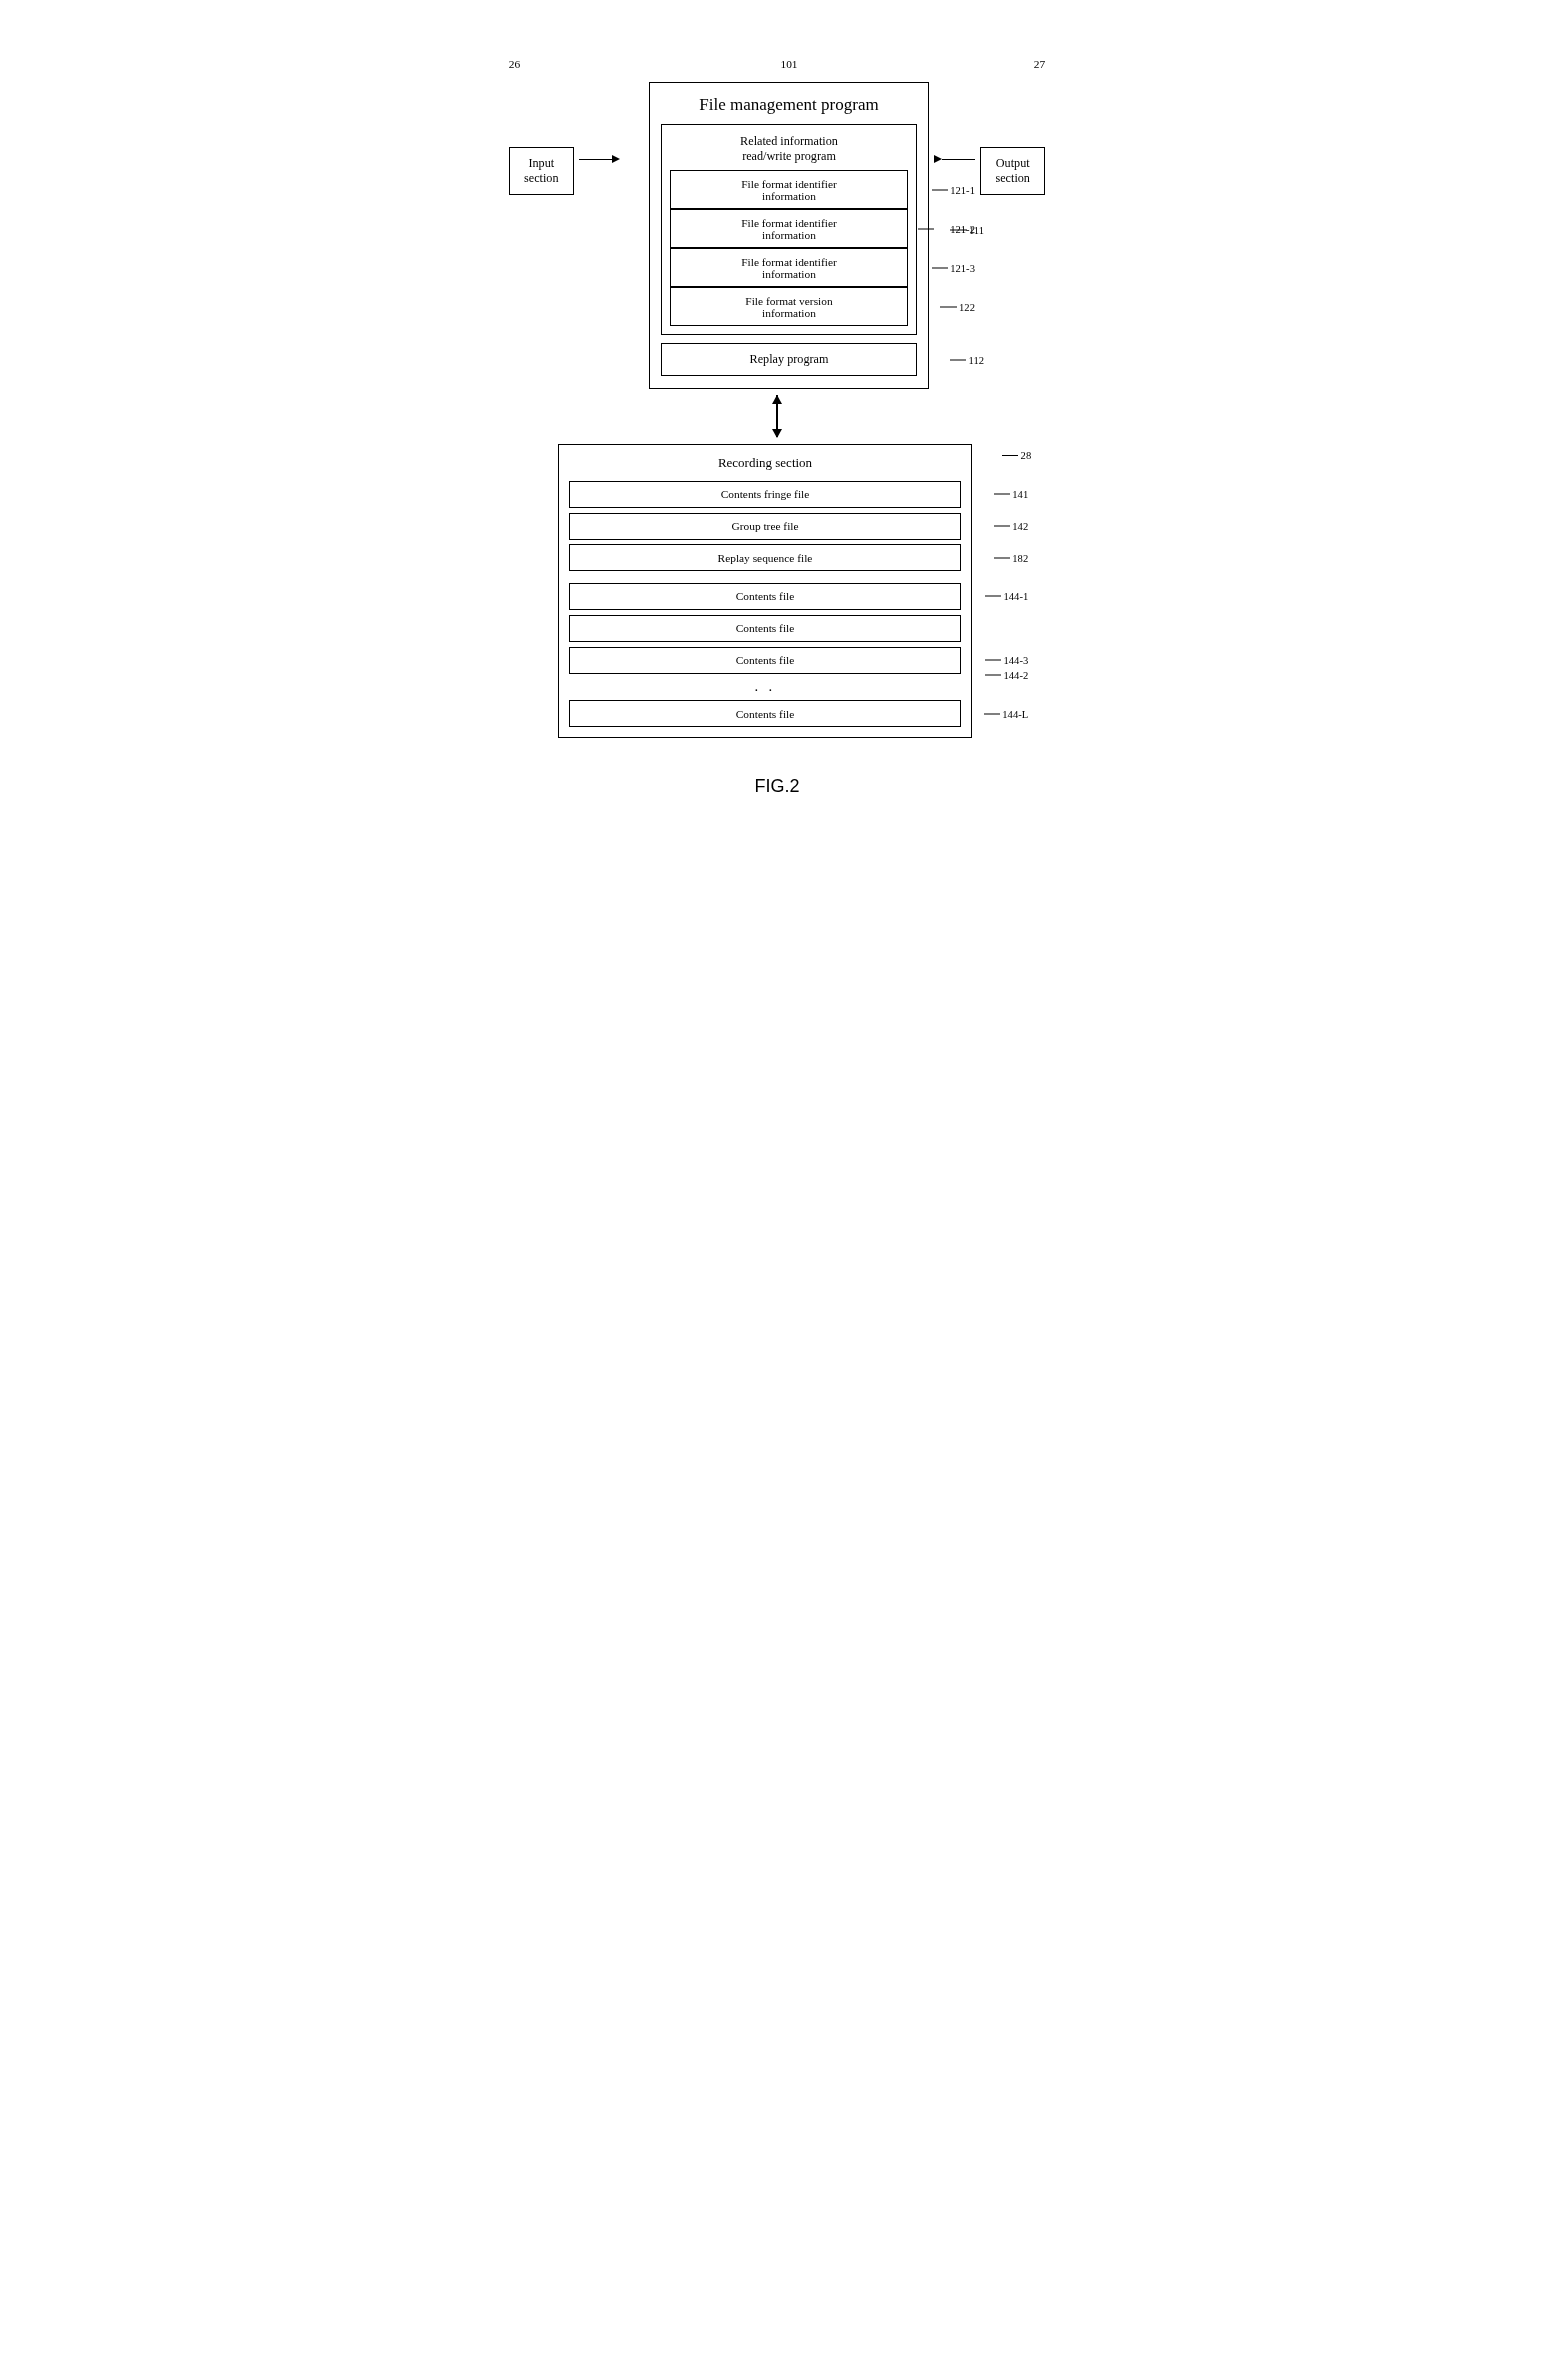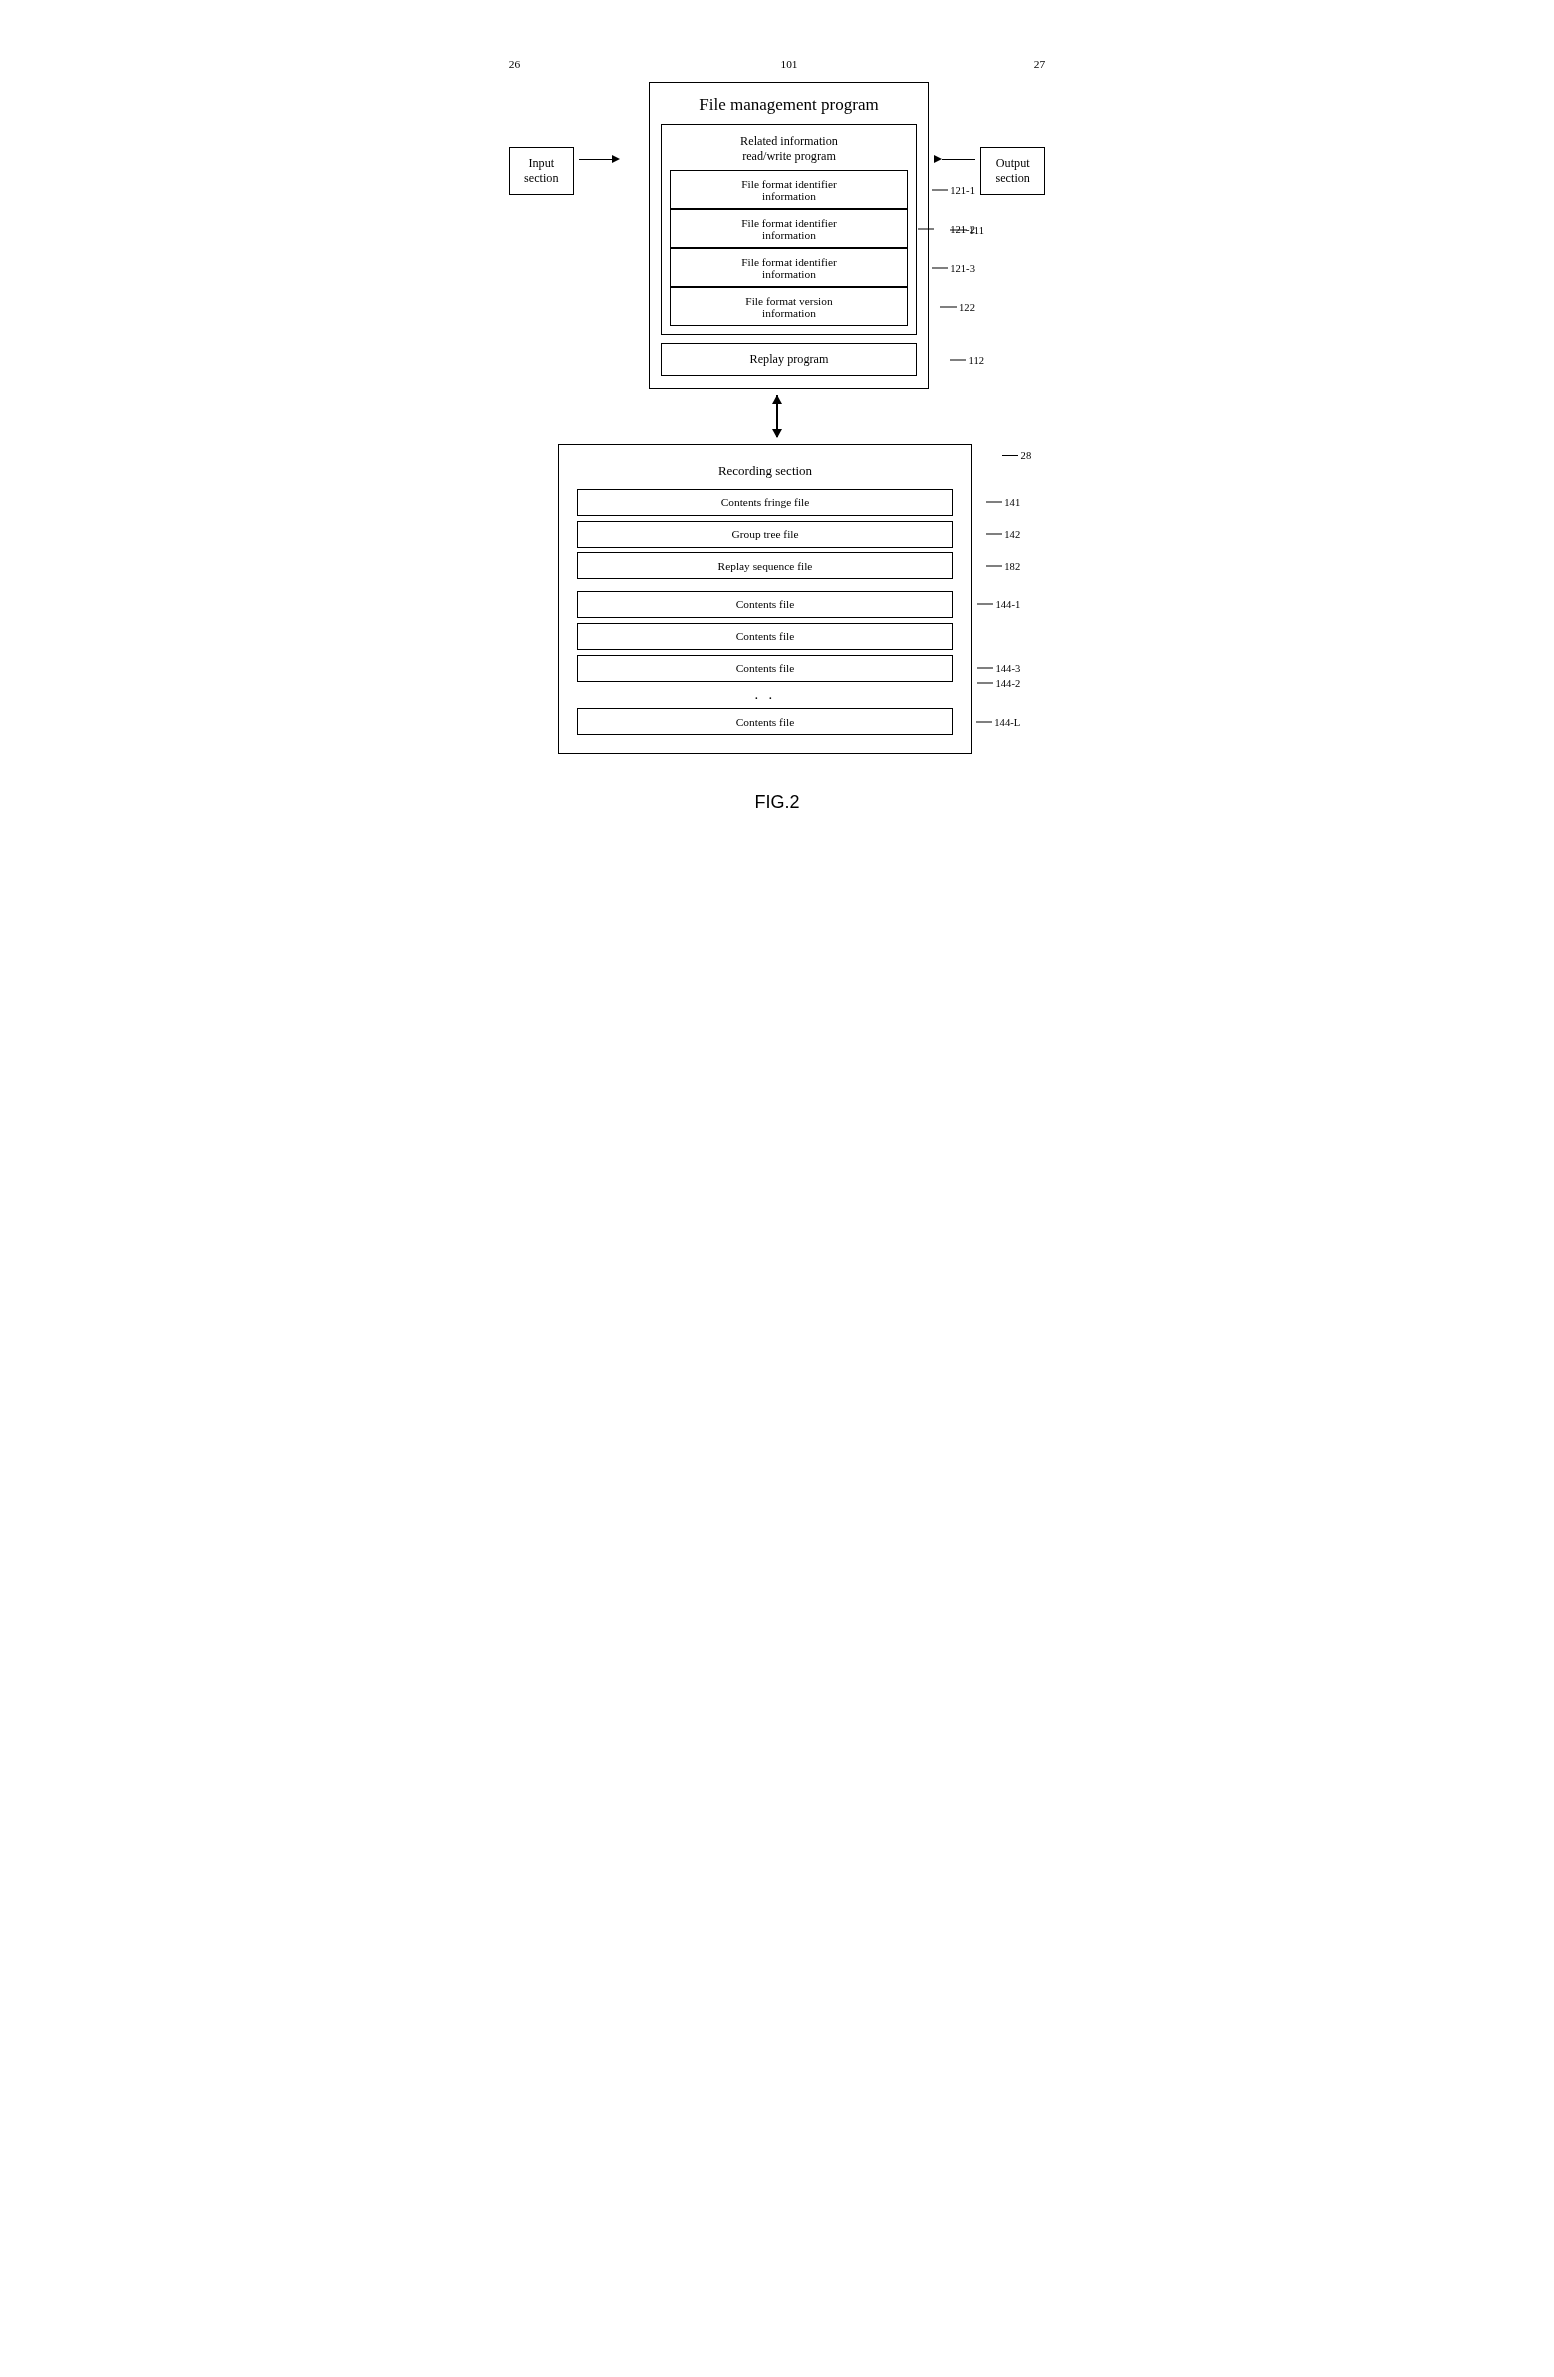--- a/index.html
+++ b/index.html
@@ -184,21 +184,21 @@
       position: absolute;
       top: -24.4px;
       left: 50%;
       transform: translateX(-50%);
       font-size: 11.4px;
     }
 
     
     .recording-section-outer {
       border: 1.6px solid #000;
-      padding: 18px;
+      padding: 10px;
       position: relative;
       margin-top: 0;
     }
 
     .recording-section-title {
       text-align: center;
       font-size: 13px;
       margin-bottom: 9.8px;
     }
 

